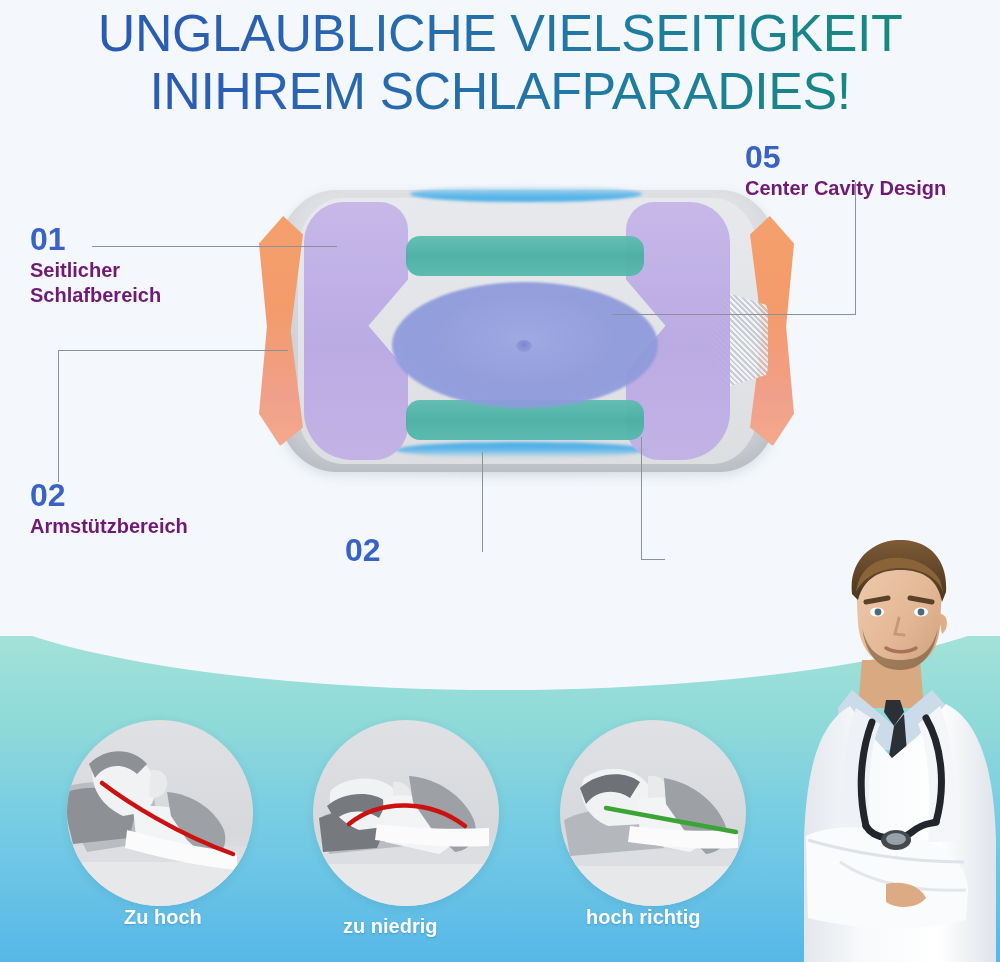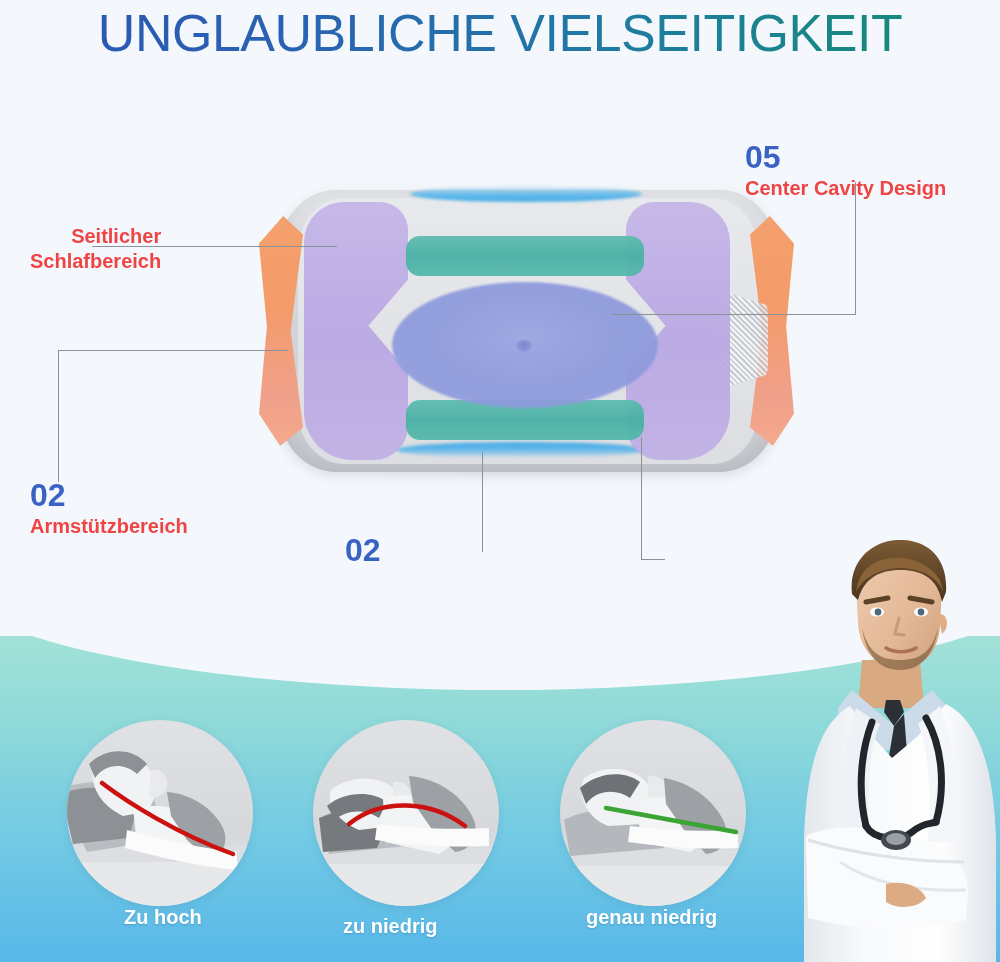--- a/index.html
+++ b/index.html
@@ -110,21 +110,21 @@
   .lead{position:absolute;background:#8b9199;}
   .lead-h{height:1px;}
   .lead-v{width:1px;}
 
   
   .callout{position:absolute;}
   .callout .num{
     font-size:32px;font-weight:bold;color:#3a62c4;line-height:34px;letter-spacing:0px;
   }
   .callout .txt{
-    font-size:20px;font-weight:600;color:#ef4444;line-height:25px;margin-top:2px;white-space:pre-line;text-align:right;
+    font-size:20px;font-weight:600;color:#701a75;line-height:25px;margin-top:2px;white-space:pre-line;
   }
 
   #c01{left:30px;top:222px;}
   #c02{left:30px;top:478px;}
   #c03{left:345px;top:533px;}
   #c04{left:660px;top:535px;}
   #c05{left:745px;top:140px;}
 
   
   .bottom{
@@ -160,20 +160,21 @@
 </style>
 </head>
 <body>
 
 <div id="stage">
 
   <div class="top-bg"></div>
 
   <div class="headline">
     <span class="l1">UNGLAUBLICHE VIELSEITIGKEIT</span>
+    <span class="l2">INIHREM SCHLAFPARADIES!</span>
   </div>
 
   <div class="pillow-wrap">
     <div class="pillow-shadow"></div>
     <div class="pillow-body"></div>
     <div class="pillow-inner"></div>
     <div class="edge-blue-top"></div>
     <div class="edge-blue-bottom"></div>
     <div class="arm arm-l"></div>
     <div class="arm arm-r"></div>
@@ -193,20 +194,21 @@
 
   <div class="lead lead-v" style="left:482px; top:452px; height:100px;"></div>
 
   <div class="lead lead-v" style="left:641px; top:437px; height:122px;"></div>
   <div class="lead lead-h" style="left:641px; top:559px; width:24px;"></div>
 
   <div class="lead lead-v" style="left:855px; top:182px; height:133px;"></div>
   <div class="lead lead-h" style="left:612px; top:314px; width:244px;"></div>
 
   <div class="callout" id="c01">
+    <div class="num">01</div>
     <div class="txt">Seitlicher
 Schlafbereich</div>
   </div>
 
   <div class="callout" id="c02">
     <div class="num">02</div>
     <div class="txt">Armstützbereich</div>
   </div>
 
   <div class="callout" id="c03">
@@ -265,21 +267,21 @@
         <path d="M78 80 C100 74 124 78 142 90 L162 112 L130 132 L80 122 Z" fill="#f3f4f5"></path>
         <path d="M104 58 C130 62 154 80 164 102 C172 120 162 132 146 134 L124 110 L106 84 Z" fill="#9da0a4"></path>
         <path d="M70 106 C102 110 140 112 178 110 L178 128 C138 130 98 126 68 122 Z" fill="#fbfbfc"></path>
         <path d="M46 88 L176 112" stroke="#3aa534" stroke-width="4.5" fill="none" stroke-linecap="round"></path>
       </svg>
     </div>
   </div>
 
   <div class="cap" id="cap1">Zu hoch</div>
   <div class="cap" id="cap2">zu niedrig</div>
-  <div class="cap" id="cap3">genau niedrig</div>
+  <div class="cap" id="cap3">hoch richtig</div>
 
   <div class="doctor">
     <svg viewBox="0 0 200 422" width="200" height="422">
       <defs>
         <linearGradient id="coatg" x1="0" y1="0" x2="1" y2="0">
           <stop offset="0%" stop-color="#e3e7ec"></stop>
           <stop offset="30%" stop-color="#f7f9fb"></stop>
           <stop offset="70%" stop-color="#ffffff"></stop>
           <stop offset="100%" stop-color="#dfe4ea"></stop>
         </linearGradient>

